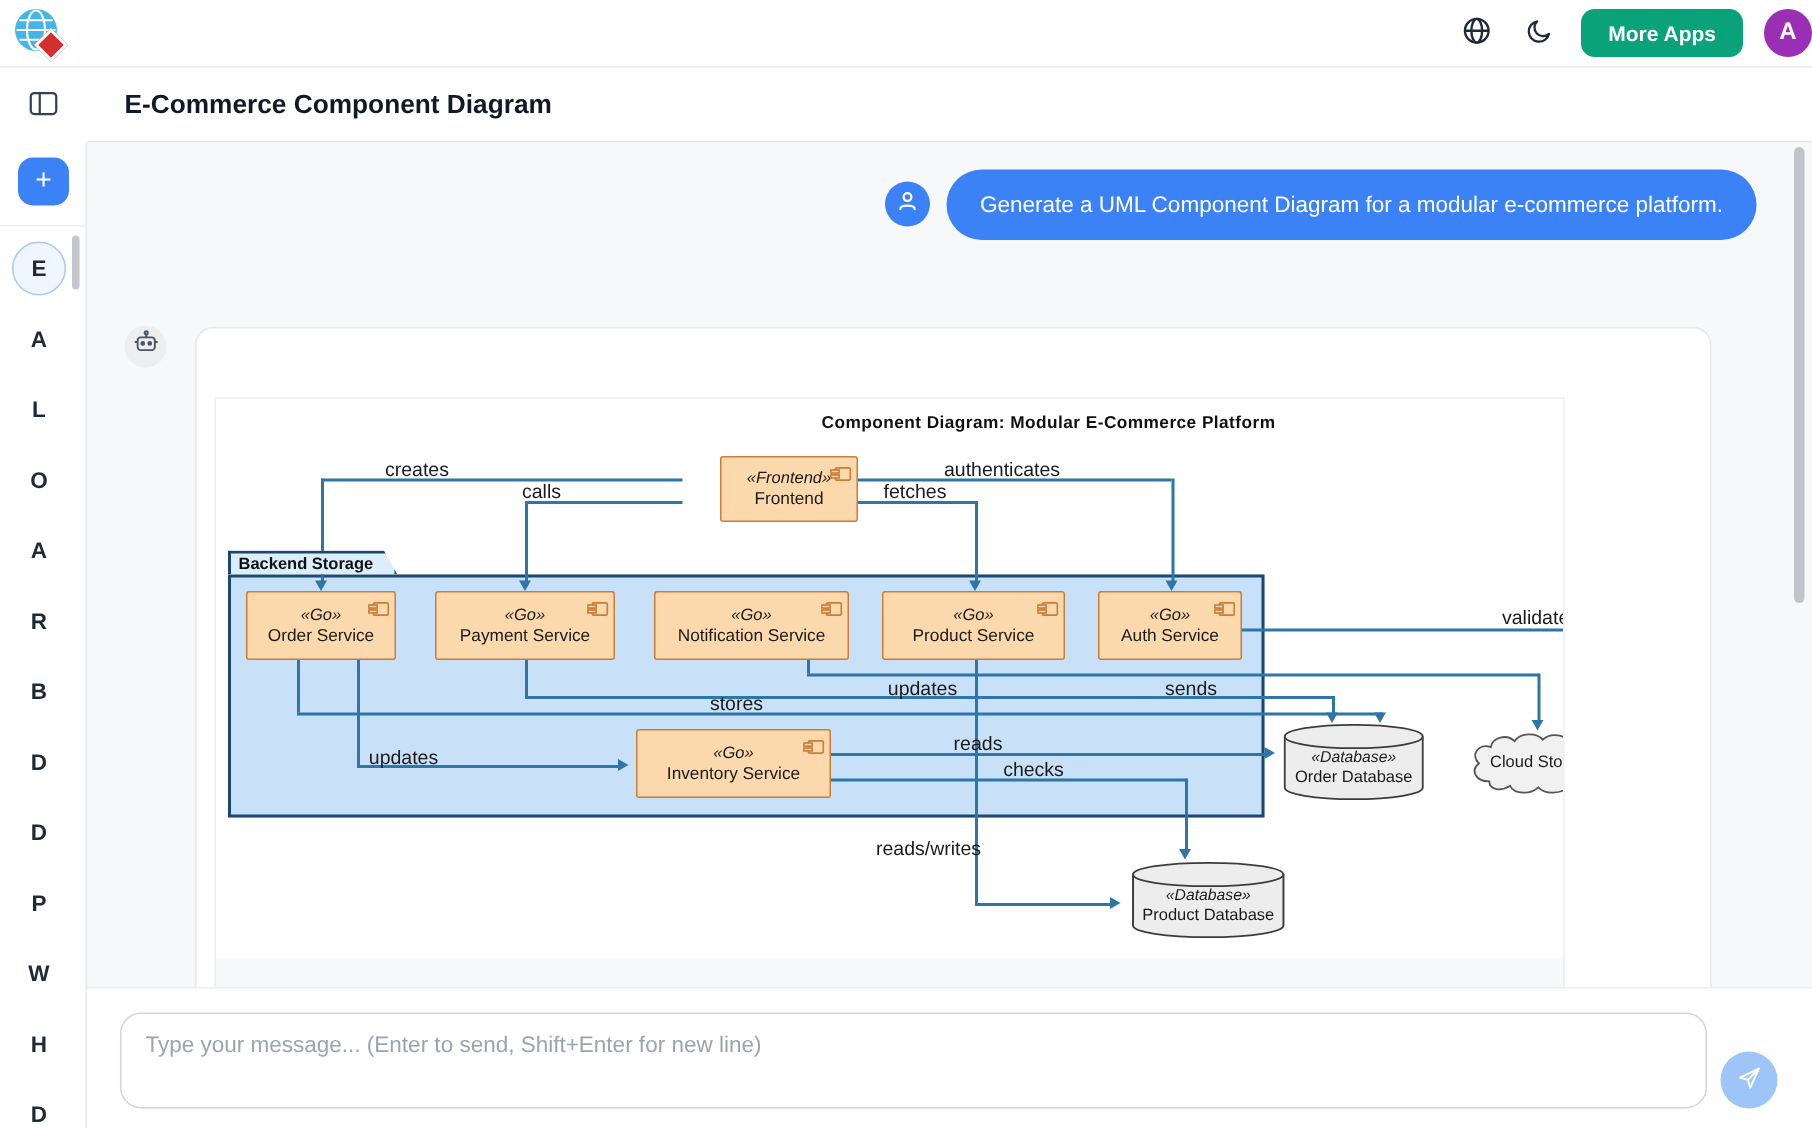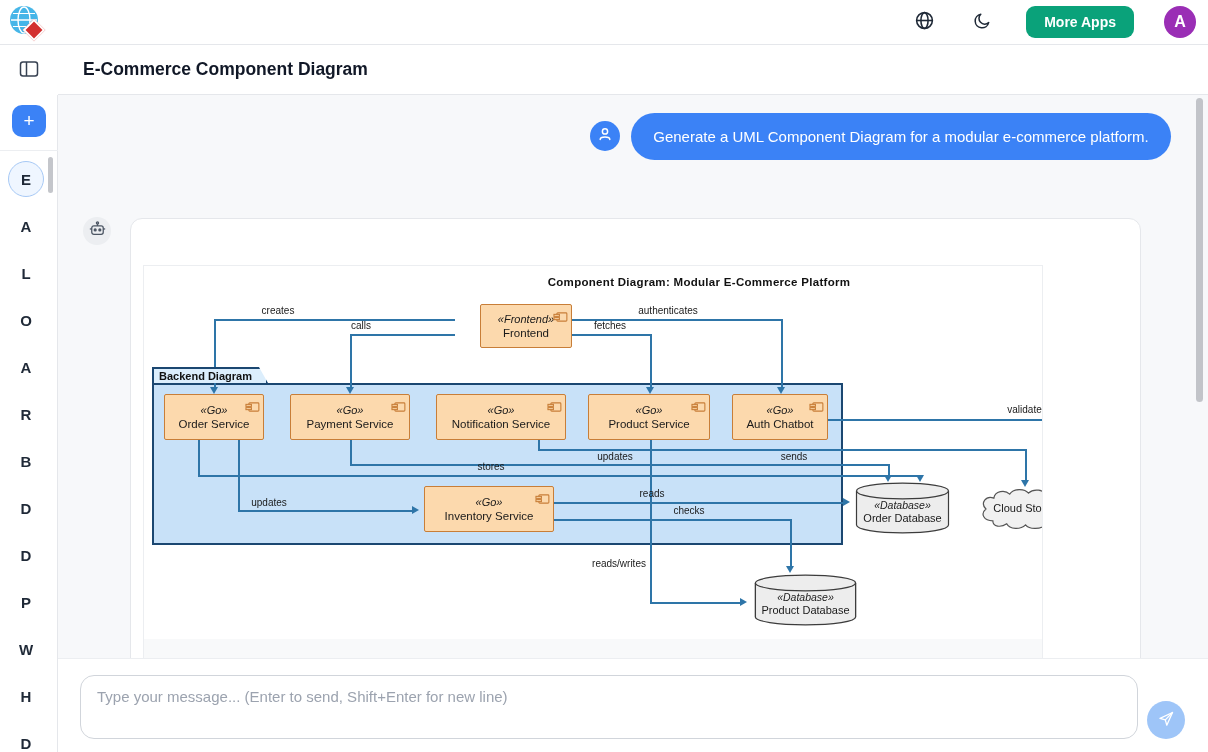--- a/index.html
+++ b/index.html
@@ -7,21 +7,21 @@
 
   
   .header { position:absolute; left:0; top:0; width:1208px; height:45px; background:#fff; border-bottom:1px solid #e5e7eb; display:flex; align-items:center; z-index:40; }
   .logo { width:32px; height:32px; margin-left:10px; position:relative; }
   .logo .globe { position:absolute; left:0; top:0; width:28px; height:28px; border-radius:50%; background:#4ab8e8; overflow:hidden; }
   .logo .diamond { position:absolute; right:0; bottom:0; width:16px; height:16px; background:#d32f2f; transform:rotate(45deg); border:2px solid #fff; }
   .brand { margin-left:10px; }
   .brand-title { font-size:15px; font-weight:bold; color:#111827; line-height:17px; }
   .brand-sub { font-size:11.5px; color:#6b7280; line-height:14px; }
   .brand-sub a { color:#6b7280; text-decoration:underline; }
-  .header-right { margin-left:auto; display:flex; align-items:center; gap:30px; padding-right:12px; }
+  .header-right { margin-left:auto; display:flex; align-items:center; gap:14px; }
   .icon-btn { width:28px; height:28px; display:flex; align-items:center; justify-content:center; background:none; border:none; cursor:pointer; }
   .more-apps { background:#0aa27a; color:#fff; font-size:14px; font-weight:bold; border:none; border-radius:9px; padding:8px 18px; cursor:pointer; font-family:"Liberation Sans", sans-serif; }
   .avatar { width:32px; height:32px; border-radius:50%; background:#9a2eb5; color:#fff; font-weight:bold; font-size:16px; display:flex; align-items:center; justify-content:center; }
 
   
   .titlebar { position:absolute; left:58px; top:45px; width:1150px; height:50px; background:#fff; border-bottom:1px solid #e5e7eb; display:flex; align-items:center; z-index:30; }
   .page-title { font-size:17.5px; font-weight:bold; color:#111827; margin-left:25px; }
   .toggle-col { position:absolute; left:0; top:45px; width:58px; height:50px; background:#fff; display:flex; align-items:center; justify-content:center; z-index:31; }
 
   
@@ -50,21 +50,21 @@
 
   
   .dg-title { position:absolute; font-size:11.5px; font-weight:bold; color:#111; white-space:nowrap; transform:translateX(-50%); letter-spacing:0.3px; }
   .node { position:absolute; background:#fcd9ad; border:1.5px solid #c87e38; border-radius:2px; display:flex; flex-direction:column; align-items:center; justify-content:center; z-index:5; }
   .node .st { font-size:11px; font-style:italic; color:#1a1a1a; line-height:13px; }
   .node .nm { font-size:11.5px; color:#1a1a1a; line-height:14px; }
   .cmp-ico { position:absolute; right:3px; top:3px; }
   .pkg-tab { position:absolute; background:#dceefc; border:2px solid #1b4771; border-bottom:none; font-size:11px; font-weight:bold; color:#111; padding:1px 14px 1px 5px; z-index:3; clip-path:polygon(0 0, calc(100% - 9px) 0, 100% 100%, 0 100%); }
   .pkg-body { position:absolute; background:#c8e1f8; border:2px solid #1b4771; z-index:1; }
   .ln { position:absolute; background:#2e75a8; z-index:2; }
-  .elbl { position:absolute; font-size:10px; color:#1a1a1a; white-space:nowrap; transform:translateX(-50%); z-index:4; }
+  .elbl { position:absolute; font-size:13px; color:#1a1a1a; white-space:nowrap; transform:translateX(-50%); z-index:4; }
   .ar { position:absolute; width:0; height:0; z-index:4; }
   .ar-d { border-left:4.5px solid transparent; border-right:4.5px solid transparent; border-top:7px solid #2e75a8; }
   .ar-r { border-top:4.5px solid transparent; border-bottom:4.5px solid transparent; border-left:7px solid #2e75a8; }
   .db-node { position:absolute; z-index:5; }
   .db-text { position:absolute; left:0; right:0; top:17px; text-align:center; }
   .db-text .st { font-size:10.5px; font-style:italic; color:#1a1a1a; line-height:13px; }
   .db-text .nm { font-size:11px; color:#1a1a1a; line-height:13px; }
   .cloud-node { position:absolute; z-index:5; }
   .cloud-node .nm { position:absolute; left:0; right:0; top:14px; text-align:center; font-size:11px; color:#1a1a1a; }
 
@@ -180,21 +180,21 @@
         </svg>
     </span>
   </div>
 
   <div class="card">
     <div class="dia-wrap">
       <div class="canvas">
 
         <div class="dg-title" style="left:555px; top:10px;">Component Diagram: Modular E-Commerce Platform</div>
 
-        <div class="pkg-tab" style="left:8px; top:101px;">Backend Diagram</div>
+        <div class="pkg-tab" style="left:8px; top:101px;">Backend Storage</div>
         <div class="pkg-body" style="left:8px; top:117px; width:691px; height:162px;"></div>
 
         <div class="ln" style="left:70px; top:53px; width:241px; height:1.5px;"></div>
         <div class="ln" style="left:70px; top:53px; width:1.5px; height:71px;"></div>
         <div class="ar ar-d" style="left:66px; top:121px;"></div>
 
         <div class="ln" style="left:206px; top:68px; width:105px; height:1.5px;"></div>
         <div class="ln" style="left:206px; top:68px; width:1.5px; height:56px;"></div>
         <div class="ar ar-d" style="left:202px; top:121px;"></div>
 
@@ -297,21 +297,21 @@
           <span class="st">«Go»</span>
           <span class="nm">Product Service</span>
         </div>
         <div class="node" style="left:588px; top:128px; width:96px; height:46px;">
           <span class="cmp-ico"><svg width="15" height="10" viewBox="0 0 16 11" fill="#fcd9ad" stroke="#c87e38" stroke-width="1.2">
                 <rect x="4" y="1" width="11" height="9" rx="1"></rect>
                 <rect x="0.8" y="2.6" width="6" height="2.2"></rect>
                 <rect x="0.8" y="6.2" width="6" height="2.2"></rect>
               </svg></span>
           <span class="st">«Go»</span>
-          <span class="nm">Auth Chatbot</span>
+          <span class="nm">Auth Service</span>
         </div>
         <div class="node" style="left:280px; top:220px; width:130px; height:46px;">
           <span class="cmp-ico"><svg width="15" height="10" viewBox="0 0 16 11" fill="#fcd9ad" stroke="#c87e38" stroke-width="1.2">
                 <rect x="4" y="1" width="11" height="9" rx="1"></rect>
                 <rect x="0.8" y="2.6" width="6" height="2.2"></rect>
                 <rect x="0.8" y="6.2" width="6" height="2.2"></rect>
               </svg></span>
           <span class="st">«Go»</span>
           <span class="nm">Inventory Service</span>
         </div>

